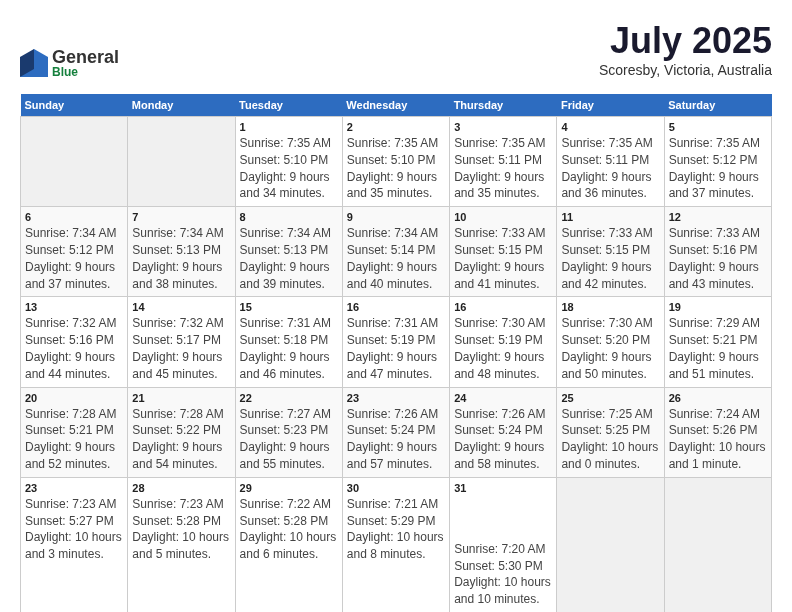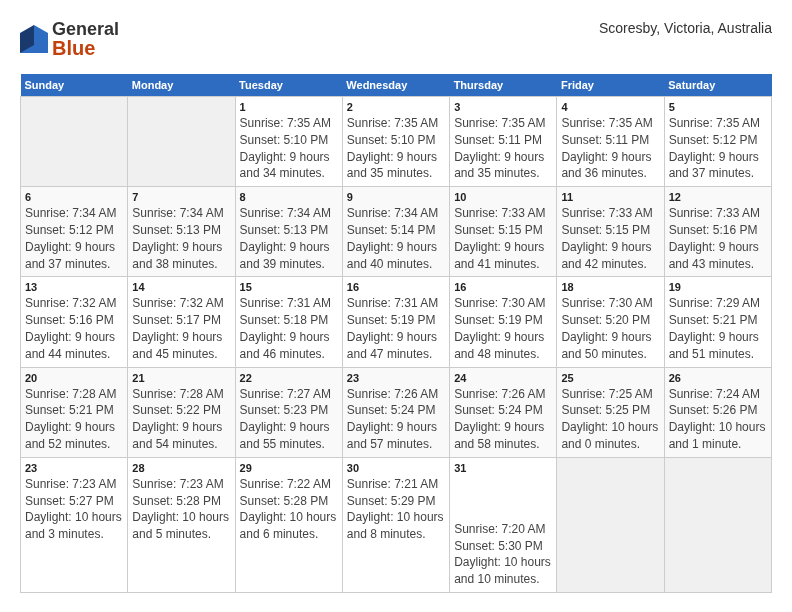--- a/index.html
+++ b/index.html
@@ -6,41 +6,41 @@
     body {
       font-family: Arial, sans-serif;
       background: #fff;
       width: 792px;
       min-height: 612px;
       padding: 20px;
     }
     .header {
       display: flex;
       justify-content: space-between;
-      align-items: flex-start;
+      align-items: flex-end;
       margin-bottom: 16px;
     }
     .logo {
       display: flex;
       align-items: center;
     }
     .logo-text {
       display: flex;
       flex-direction: column;
       line-height: 1;
     }
     .logo-general {
       font-size: 18px;
       font-weight: bold;
       color: #333;
     }
     .logo-blue {
-      font-size: 20px;
-      font-weight: bold;
-      color: #c2410c;
+      font-size: 12px;
+      font-weight: bold;
+      color: #15803d;
     }
     .logo-icon {
       width: 28px;
       height: 28px;
       margin-right: 4px;
     }
     .title-block {
       text-align: right;
     }
     .month-title {
@@ -102,20 +102,21 @@
     <svg class="logo-icon" viewBox="0 0 28 28" xmlns="http://www.w3.org/2000/svg">
       <polygon points="0,28 28,28 28,8 14,0" fill="#2d6cc0"></polygon>
       <polygon points="0,28 14,20 14,0 0,8" fill="#1a3a6e"></polygon>
     </svg>
     <div class="logo-text">
       <span class="logo-general">General</span>
       <span class="logo-blue">Blue</span>
     </div>
   </div>
   <div class="title-block">
+    <div class="month-title">July 2025</div>
     <div class="location">Scoresby, Victoria, Australia</div>
   </div>
 </div>
 
 <table>
   <thead>
     <tr>
       <th>Sunday</th>
       <th>Monday</th>
       <th>Tuesday</th>

